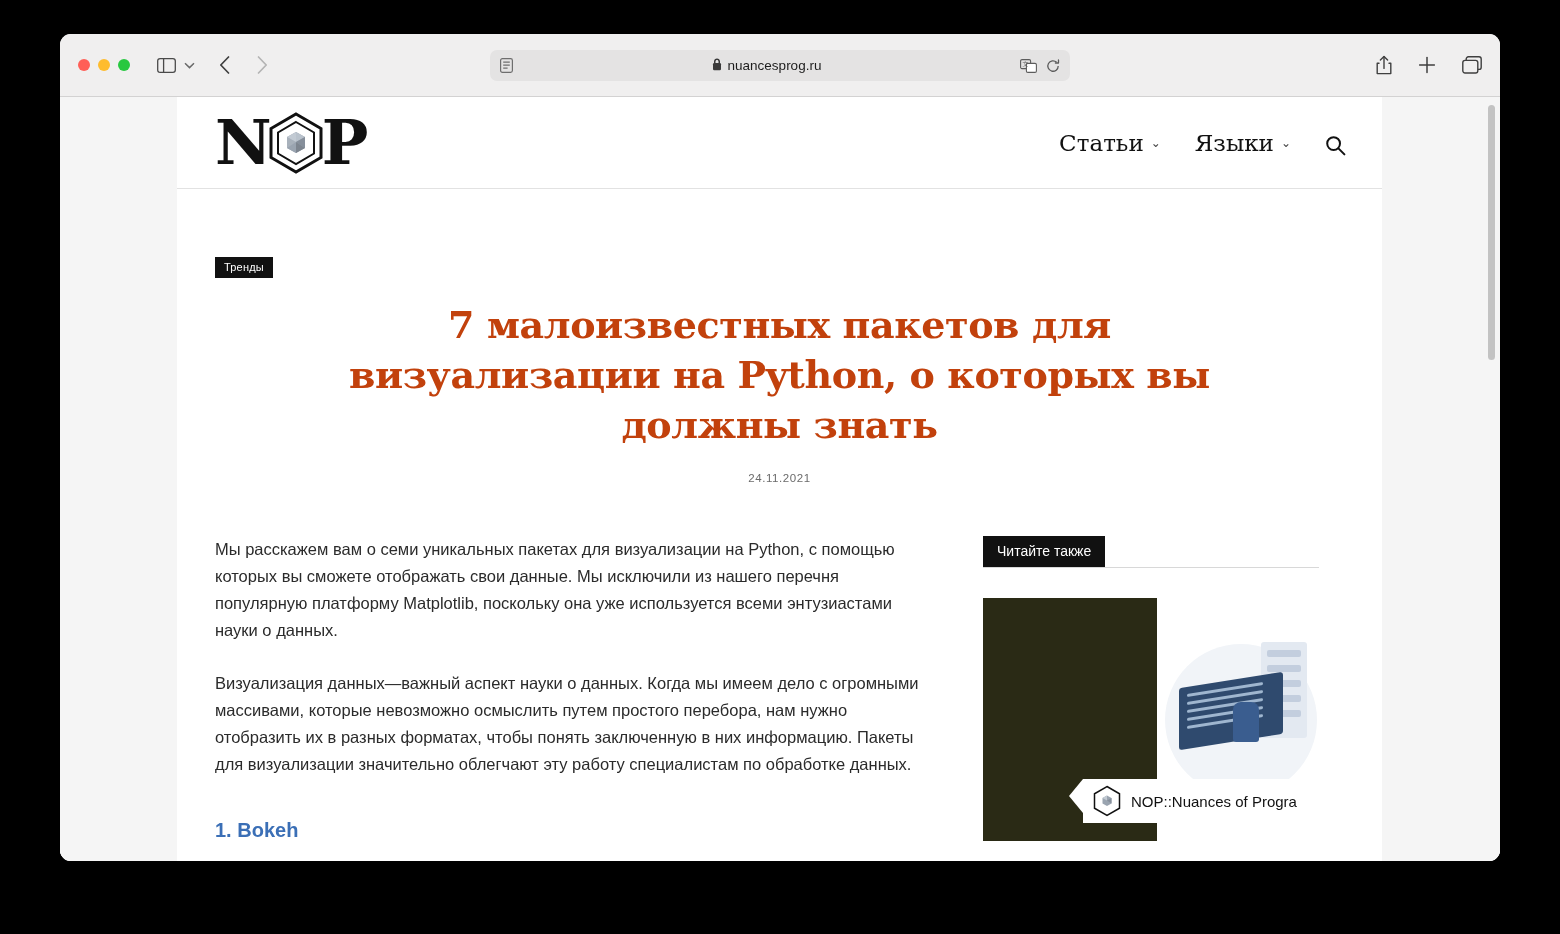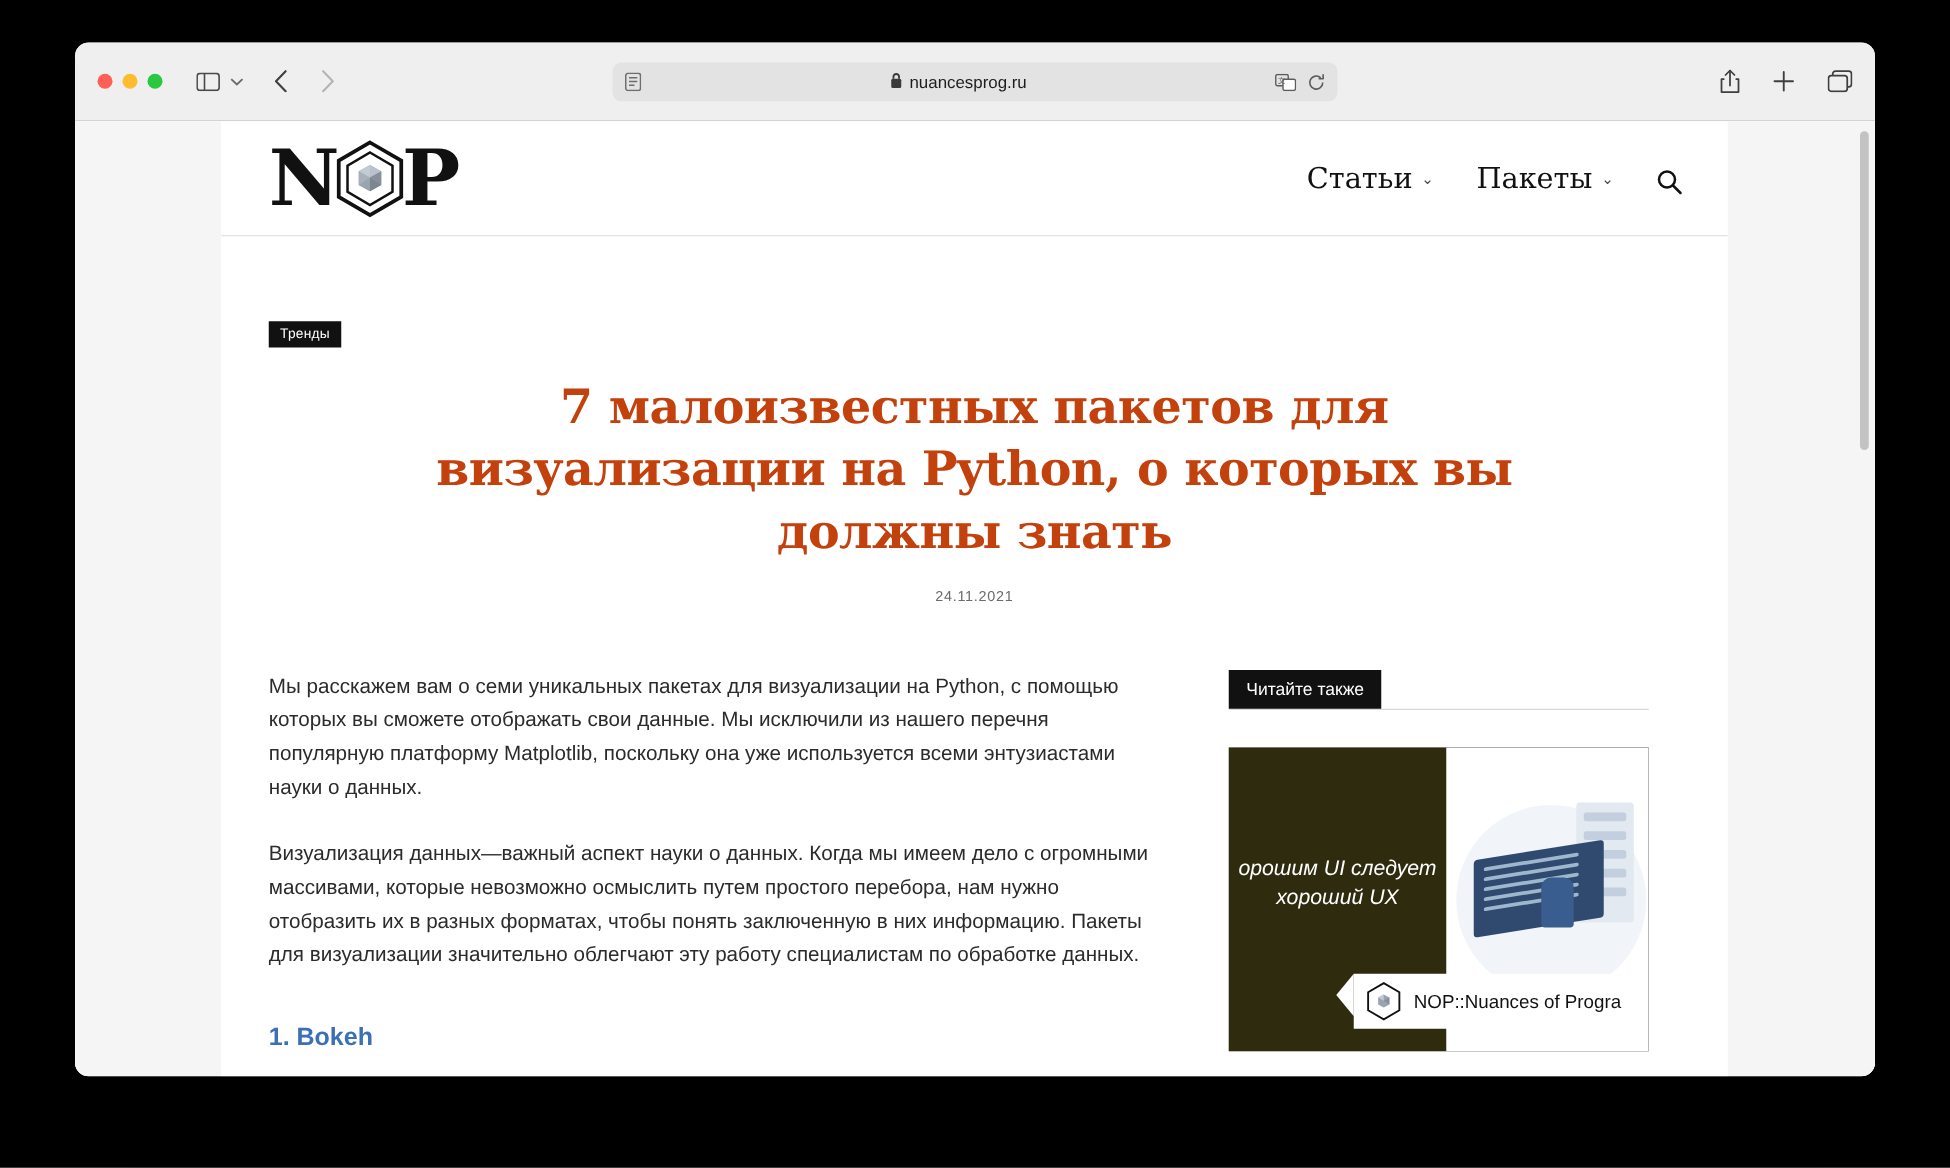--- a/index.html
+++ b/index.html
@@ -399,21 +399,21 @@
           </span>
           <span class="logo-text">P</span>
         </a>
 
         <nav class="site-nav">
           <span class="nav-item">
             <span>Статьи</span>
             <span class="nav-caret">⌄</span>
           </span>
           <span class="nav-item">
-            <span>Пакеты</span>
+            <span>Языки</span>
             <span class="nav-caret">⌄</span>
           </span>
           <span class="search-ic">
             <svg width="21" height="21" viewBox="0 0 21 21" fill="none" stroke="#111" stroke-width="2">
               <circle cx="8.6" cy="8.6" r="6.4"></circle>
               <line x1="13.4" y1="13.4" x2="19.4" y2="19.4" stroke-linecap="round"></line>
             </svg>
           </span>
         </nav>
       </div>
@@ -440,26 +440,20 @@
           </div>
 
           <aside class="col-side">
             <div>
               <span class="side-head">Читайте также</span>
             </div>
             <div class="side-rule"></div>
 
             <div class="side-card">
               <div class="thumb">
-                <div class="thumb-dark">
-                  <div class="thumb-dark-txt">
-                    <div>орошим UI следует</div>
-                    <div>хороший UX</div>
-                  </div>
-                </div>
                 <div class="thumb-light">
                   <div class="illus-circle"></div>
                   <div class="illus-server">
                       <i></i>
                       <i></i>
                       <i></i>
                       <i></i>
                       <i></i>
                     </div>
                   <div class="illus-laptop"></div>

